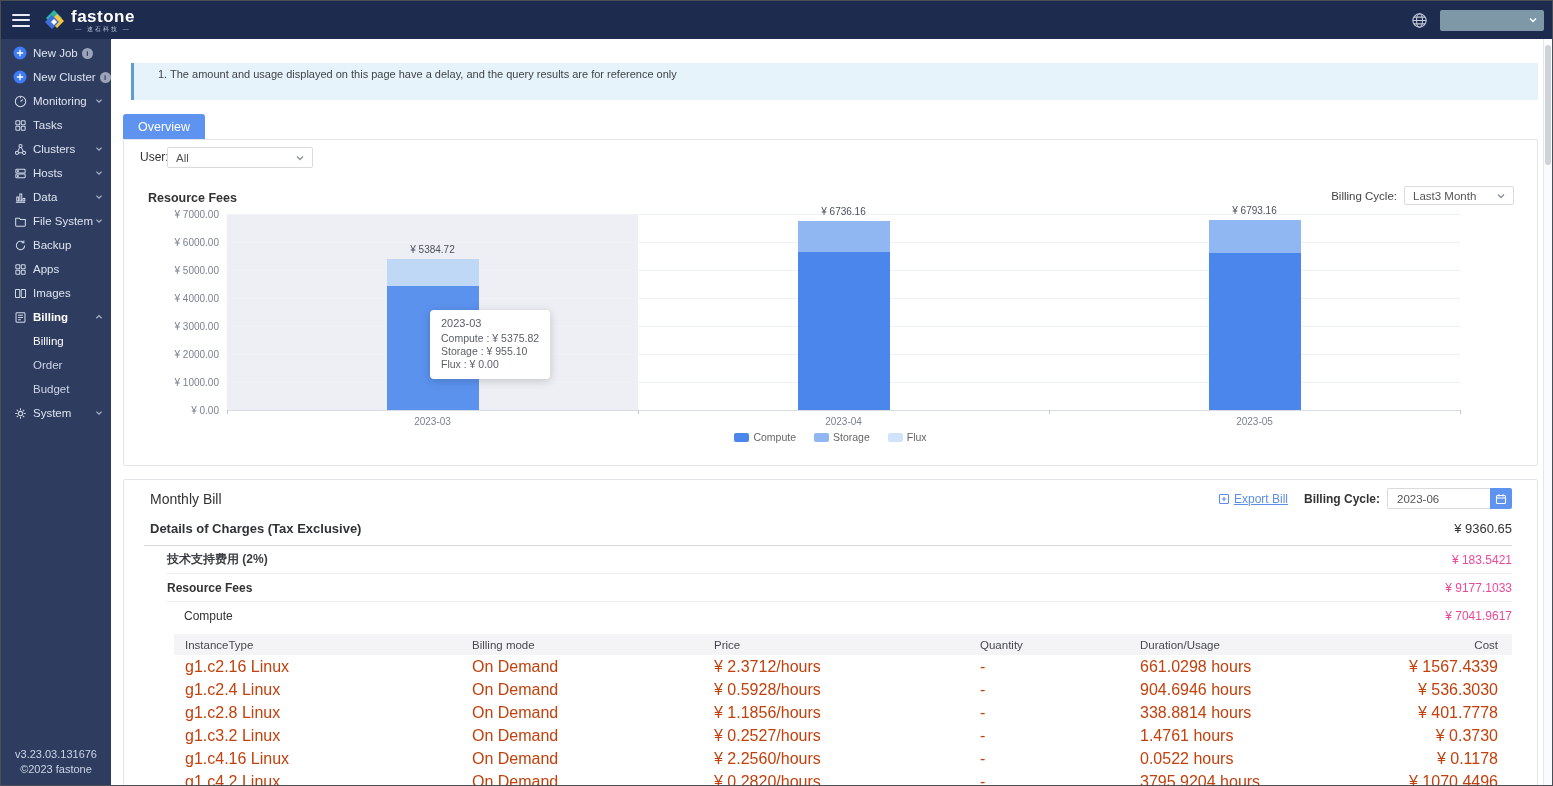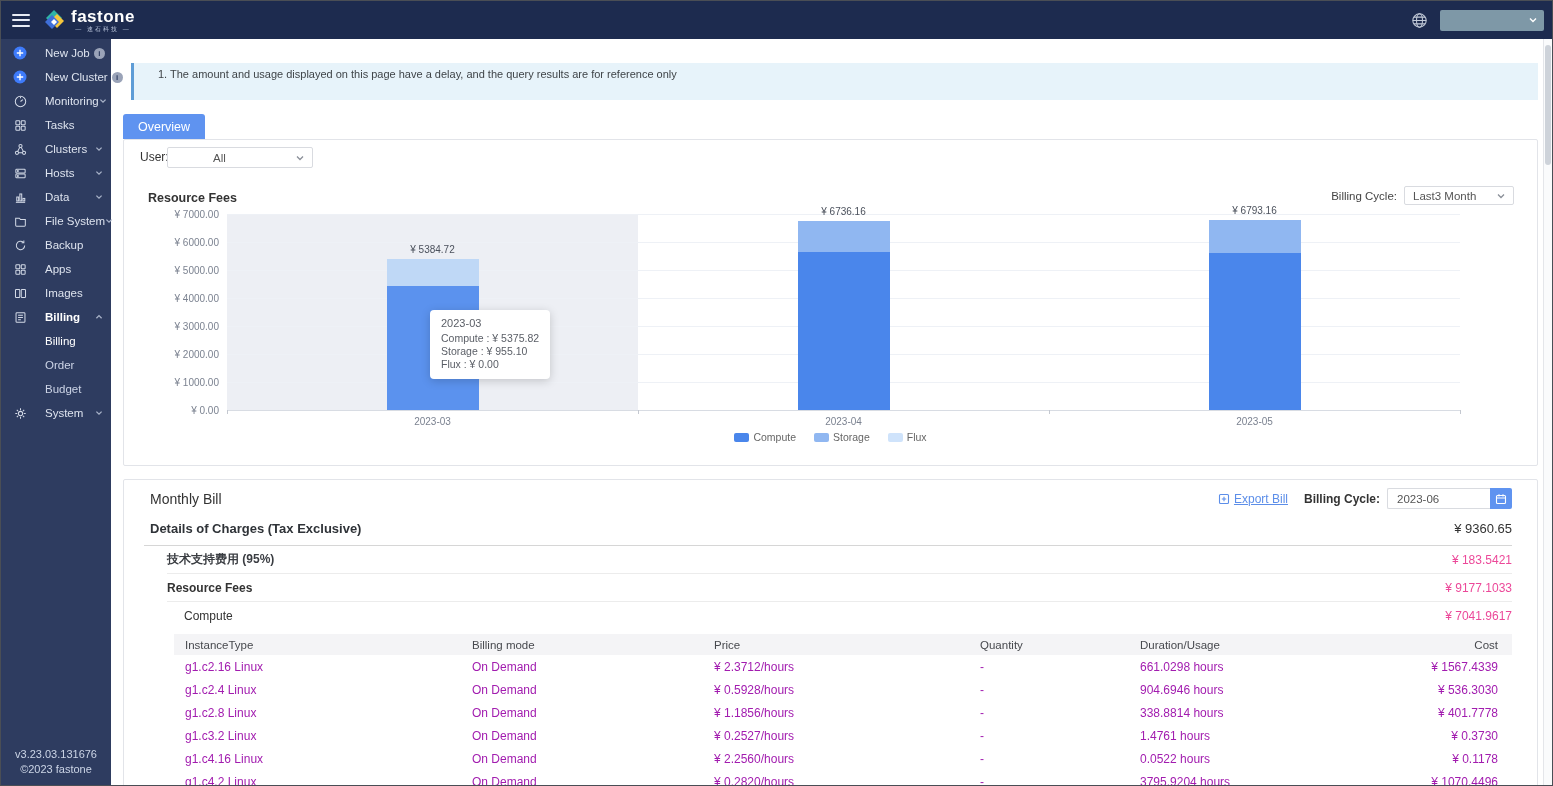--- a/index.html
+++ b/index.html
@@ -17,21 +17,21 @@
   .brand-tagline { color:#bcc7dd; font-size:6px; letter-spacing:2px; line-height:8px; white-space:nowrap; }
   .topbar-right { margin-left:auto; display:flex; align-items:center; margin-right:8px; }
   .globe { margin-right:12px; display:flex; }
   .account-select { width:104px; height:21px; background:#7e98a7; border-radius:2px; display:flex; align-items:center; justify-content:flex-end; padding-right:6px; cursor:pointer; }
 
   
   .sidebar { position:absolute; left:0; top:38px; width:110px; bottom:0; background:#2e3c60; z-index:20; }
   .nav { padding-top:2px; }
   .nav-item { height:24px; display:flex; align-items:center; padding-left:12px; padding-right:8px; cursor:pointer; color:#dde3ee; font-size:11.5px; }
   .nav-item .ico { width:14px; height:14px; margin-right:6px; display:flex; align-items:center; justify-content:center; flex:none; }
-  .nav-item .lbl { white-space:nowrap;margin-left:12px; }
+  .nav-item .lbl { white-space:nowrap; }
   .nav-item.bold .lbl { font-weight:bold; color:#fff; }
   .nav-item .chev { margin-left:auto; display:flex; }
   .nav-item.sub { padding-left:32px; color:#ccd4e6; }
   .nav-item.sub.active { color:#ffffff; }
   .badge { width:11px; height:11px; border-radius:50%; background:#9aa3b8; color:#2e3c60; font-size:8px; font-weight:bold; display:inline-flex; align-items:center; justify-content:center; margin-left:4px; flex:none; }
   .side-footer { position:absolute; bottom:8px; left:0; width:100%; text-align:center; color:#ccd5e6; font-size:11px; line-height:15px; }
 
   
   .main { position:absolute; left:110px; top:38px; right:0; bottom:0; background:#fff; }
   .scrollbar { position:absolute; right:0; top:0; bottom:0; width:9px; background:#fafbfc; border-left:1px solid #e4e6ea; z-index:40; }
@@ -42,21 +42,21 @@
   .tab { position:absolute; left:12px; top:75px; height:25px; background:#5f93f0; color:#fff; font-size:12.5px; display:flex; align-items:center; padding:0 15px; border-radius:3px 3px 0 0; cursor:pointer; z-index:5; }
 
   .card { position:absolute; background:#fff; border:1px solid #e2e4e9; border-radius:2px; }
   .chart-card { left:12px; top:100px; width:1415px; height:327px; }
   .bill-card { left:12px; top:440px; width:1415px; height:420px; }
 
   .user-row-label { position:absolute; left:16px; top:10px; font-size:12px; color:#333; }
   .select { border:1px solid #d9dbe0; border-radius:2px; background:#fff; display:flex; align-items:center; font-size:11.5px; color:#555; cursor:pointer; }
   .select .sel-text { padding-left:8px; flex:1; white-space:nowrap; overflow:hidden; }
   .select .sel-chev { margin-right:7px; display:flex; }
-  .user-select { position:absolute; left:43px; top:7px; width:146px; height:21px;padding-left:37px; }
+  .user-select { position:absolute; left:43px; top:7px; width:146px; height:21px; }
 
   .chart-title { position:absolute; left:24px; top:51px; font-size:12.5px; font-weight:bold; color:#333; }
   .cycle-group { position:absolute; right:23px; top:46px; display:flex; align-items:center; }
   .cycle-group .cg-label { font-size:11.5px; color:#444; margin-right:7px; }
   .cycle-select { width:110px; height:19px; }
 
   .plot { position:absolute; left:103px; top:74px; width:1233px; height:196px; }
   .gridline { position:absolute; left:0; right:0; height:0; border-top:1px solid #eef1f6; }
   .gridline.base { border-top-color:#d8dce3; }
   .ylab { position:absolute; font-size:10px; color:#7b8290; white-space:nowrap; transform:translate(-100%,-50%); }
@@ -95,21 +95,21 @@
   .bill-row.nb { border-bottom:none; }
   .bill-row .br-label { font-size:12px; color:#333; }
   .bill-row.bold .br-label { font-weight:bold; }
   .bill-row.semibold .br-label { font-weight:bold; color:#3a3d42; }
   .bill-row.indent2 .br-label { padding-left:17px; }
   .bill-row .br-value { font-size:12px; color:#ec4899; }
 
   .bill-table { margin:4px 25px 0 50px; }
   .tbl-header, .tbl-row { display:grid; grid-template-columns:287px 242px 266px 160px 1fr 160px; align-items:center; }
   .tbl-header { background:#f4f4f6; height:21px; font-size:11.5px; color:#47494e; }
-  .tbl-row { height:23px; font-size:12px; color:#a21caf; }
+  .tbl-row { height:23px; font-size:16px; color:#c2410c; }
   .cell { padding-left:11px; white-space:nowrap; overflow:hidden; }
   .cell.right { text-align:right; padding-right:14px; padding-left:0; }
 </style>
 </head>
 <body>
 
 <div class="window">
 
   <div class="topbar">
     <div class="hamburger">
@@ -447,21 +447,21 @@
       </div>
 
       <div class="details-row">
         <span class="details-heading">Details of Charges (Tax Exclusive)</span>
         <span class="details-total">¥ 9360.65</span>
       </div>
       <div class="details-divider"></div>
 
       <div class="bill-rows" id="bill-rows">
           <div class="bill-row semibold">
-            <span class="br-label">技术支持费用 (95%)</span>
+            <span class="br-label">技术支持费用 (2%)</span>
             <span class="br-value">¥ 183.5421</span>
           </div>
           <div class="bill-row bold">
             <span class="br-label">Resource Fees</span>
             <span class="br-value">¥ 9177.1033</span>
           </div>
           <div class="bill-row indent2 nb">
             <span class="br-label">Compute</span>
             <span class="br-value">¥ 7041.9617</span>
           </div>

